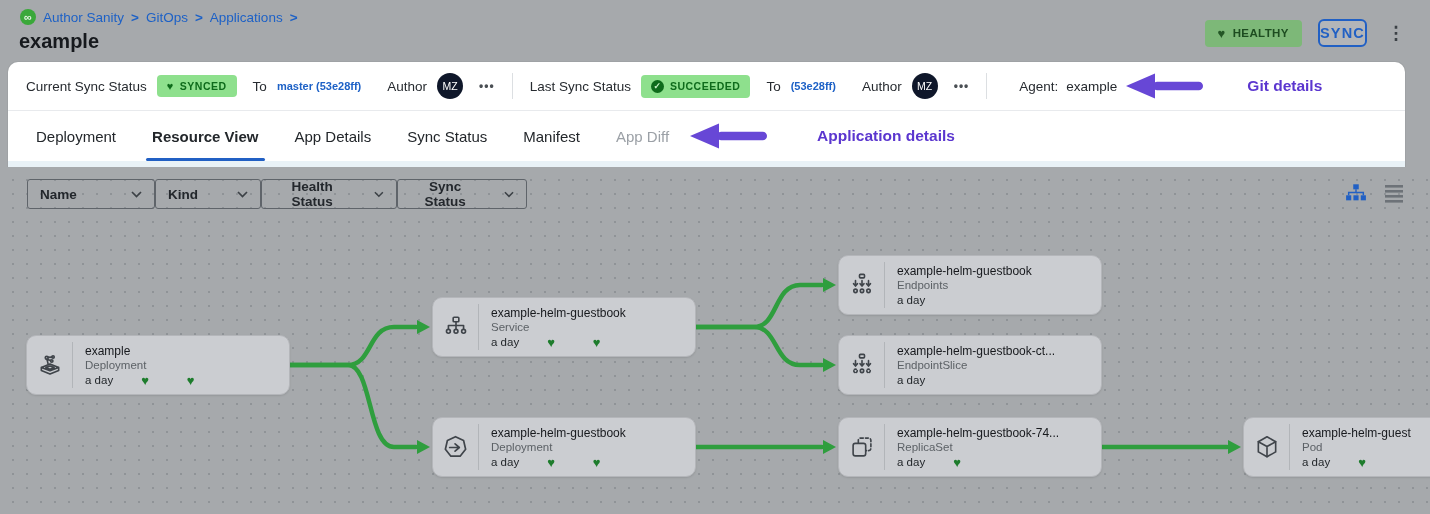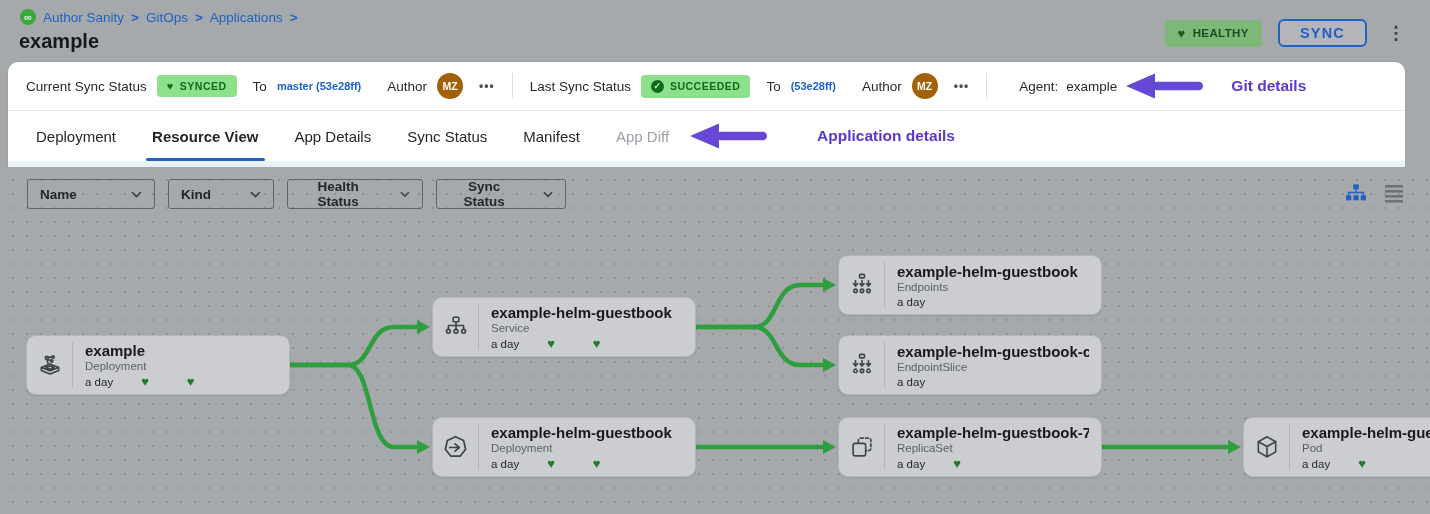--- a/index.html
+++ b/index.html
@@ -13,49 +13,49 @@
            display:flex;align-items:center;justify-content:center;font-size:11px;font-weight:700;line-height:1;}
   .bc-link{color:#1d61c6;text-decoration:none;cursor:pointer;}
   .bc-sep{color:#1d61c6;font-weight:600;}
   .page-title{position:absolute;top:30px;left:19px;font-size:20px;font-weight:700;color:#16191d;}
 
   .top-actions{position:absolute;top:19px;right:21px;display:flex;align-items:center;gap:16px;}
   .healthy-badge{display:flex;align-items:center;gap:7px;background:#7db878;color:#1d4c20;
                  font-size:11.5px;font-weight:700;letter-spacing:.4px;padding:7px 13px;border-radius:4px;}
   .healthy-badge .hb-heart{font-size:13px;line-height:1;color:#245726;}
   .sync-btn{background:rgba(255,255,255,.15);border:2px solid #2160c4;color:#2160c4;border-radius:6px;
-            font-family:inherit;font-size:14.5px;font-weight:700;letter-spacing:1.2px;padding:4px 20px;cursor:pointer;}
+            font-family:inherit;font-size:14.5px;font-weight:700;letter-spacing:1.2px;padding:4px 0;cursor:pointer;}
   .kebab{color:#3c4146;font-size:18px;font-weight:700;line-height:1;cursor:pointer;padding:2px 4px;}
 
   
   .panel{position:absolute;left:8px;top:62px;width:1397px;border-radius:10px 10px 0 0;background:#fff;
          box-shadow:0 0 0 1px rgba(0,0,0,.04);}
   .sync-bar{height:48px;display:flex;align-items:center;padding:0 10px 0 10px;border-bottom:1px solid #e8eaed;
             font-size:13.5px;color:#272b30;white-space:nowrap;}
   .sb-label{margin:0 10px 0 8px;}
   .pill{display:inline-flex;align-items:center;gap:6px;background:#8ee08d;color:#0e6b1b;
         font-size:10.5px;font-weight:700;letter-spacing:.5px;padding:5px 10px;border-radius:4px;}
   .pill .p-ic{font-size:11px;line-height:1;}
   .pill .p-check{width:13px;height:13px;border-radius:50%;background:#0e6b1b;color:#c9f3c7;
                  display:flex;align-items:center;justify-content:center;font-size:9px;font-weight:700;}
   .to-label{margin:0 10px 0 16px;}
   .commit{color:#1d61c6;font-weight:700;font-size:11px;cursor:pointer;}
   .author-label{margin:0 10px 0 26px;}
-  .avatar{width:26px;height:26px;border-radius:50%;background:#a16207;color:#fff;font-size:10.5px;
-          font-weight:700;display:flex;align-items:center;justify-content:center;cursor:pointer;}
+  .avatar{width:26px;height:26px;border-radius:50%;background:#0f172a;color:#fff;font-size:10.5px;
+          font-weight:400;display:flex;align-items:center;justify-content:center;cursor:pointer;}
   .more-dots{margin-left:16px;color:#4a4f54;font-size:12px;font-weight:700;letter-spacing:1px;cursor:pointer;}
   .v-div{width:1px;height:26px;background:#dcdfe2;margin:0 17px;}
   .agent-label{margin-left:15px;}
   .agent-value{margin-left:8px;}
 
   .annot{display:flex;align-items:center;}
   .annot-arrow{flex:none;}
   .annot-text{color:#5b36cf;font-size:15.5px;font-weight:700;}
   .sync-bar .annot{margin-left:8px;}
-  .sync-bar .annot-text{margin-left:22px;}
+  .sync-bar .annot-text{margin-left:38px;}
 
   
   .tabs-row{height:50px;display:flex;align-items:center;padding:0 10px;}
   .tab{position:relative;height:100%;display:flex;align-items:center;padding:0 18px;
        font-size:15px;color:#23272b;cursor:pointer;}
   .tab.active{font-weight:700;}
   .tab.active::after{content:"";position:absolute;left:12px;right:12px;bottom:0;height:3px;
                      background:#2160c4;border-radius:2px;}
   .tab.disabled{color:#9ba0a6;text-align:right;}
   .tabs-row .annot{margin-left:2px;gap:16px;}
@@ -64,36 +64,36 @@
   .panel-strip{height:7px;background:#e9f2f7;
                background-image:radial-gradient(#bccbd4 1px, transparent 1.4px);
                background-size:14px 7px;background-position:4px 3px;}
 
   
   .graph{position:absolute;left:0;top:167px;width:1430px;height:347px;background:#a6a9ac;
          background-image:radial-gradient(#8f9397 1.1px, transparent 1.5px);
          background-size:14px 14px;background-position:6px 6px;overflow:hidden;}
   .edges{position:absolute;left:0;top:0;width:1430px;height:347px;pointer-events:none;}
 
-  .filters{position:absolute;top:12px;left:27px;display:flex;gap:13px;}
+  .filters{position:absolute;top:12px;left:27px;display:flex;}
   .filter-btn{display:flex;align-items:center;justify-content:space-between;box-sizing:border-box;
               border:1px solid #5f646a;border-radius:3px;background:transparent;cursor:pointer;
               height:30px;padding:0 12px;font-family:inherit;font-size:13.5px;font-weight:700;color:#23272c;}
   .filter-btn svg{margin-left:24px;}
 
   .view-toggles{position:absolute;top:16px;right:26px;display:flex;align-items:center;gap:17px;}
   .vt{cursor:pointer;display:flex;}
 
   .node{position:absolute;width:264px;height:60px;box-sizing:border-box;background:#cbcdd1;
         border:1px solid #b4b6ba;border-radius:10px;display:flex;cursor:pointer;
         box-shadow:0 1px 2px rgba(0,0,0,.10);}
   .node-icon{width:45px;flex:none;display:flex;align-items:center;justify-content:center;}
   .node-body{flex:1;min-width:0;border-left:1px solid #b2b5b9;margin:6px 0;padding:0 12px;
              display:flex;flex-direction:column;justify-content:center;}
-  .node-title{font-size:15px;color:#17191d;white-space:nowrap;overflow:hidden;font-weight:bold;}
+  .node-title{font-size:12px;color:#17191d;white-space:nowrap;overflow:hidden;}
   .node-kind{font-size:11.5px;color:#5c6166;margin-top:1px;}
   .node-meta{font-size:11.5px;color:#23272b;margin-top:3px;display:flex;align-items:center;}
   .node-meta .age{margin-right:28px;}
   .node-meta .heart{color:#1d7c2c;font-size:13px;line-height:1;margin-right:38px;}
 </style>
 </head>
 <body>
 
 <div class="page">
 

